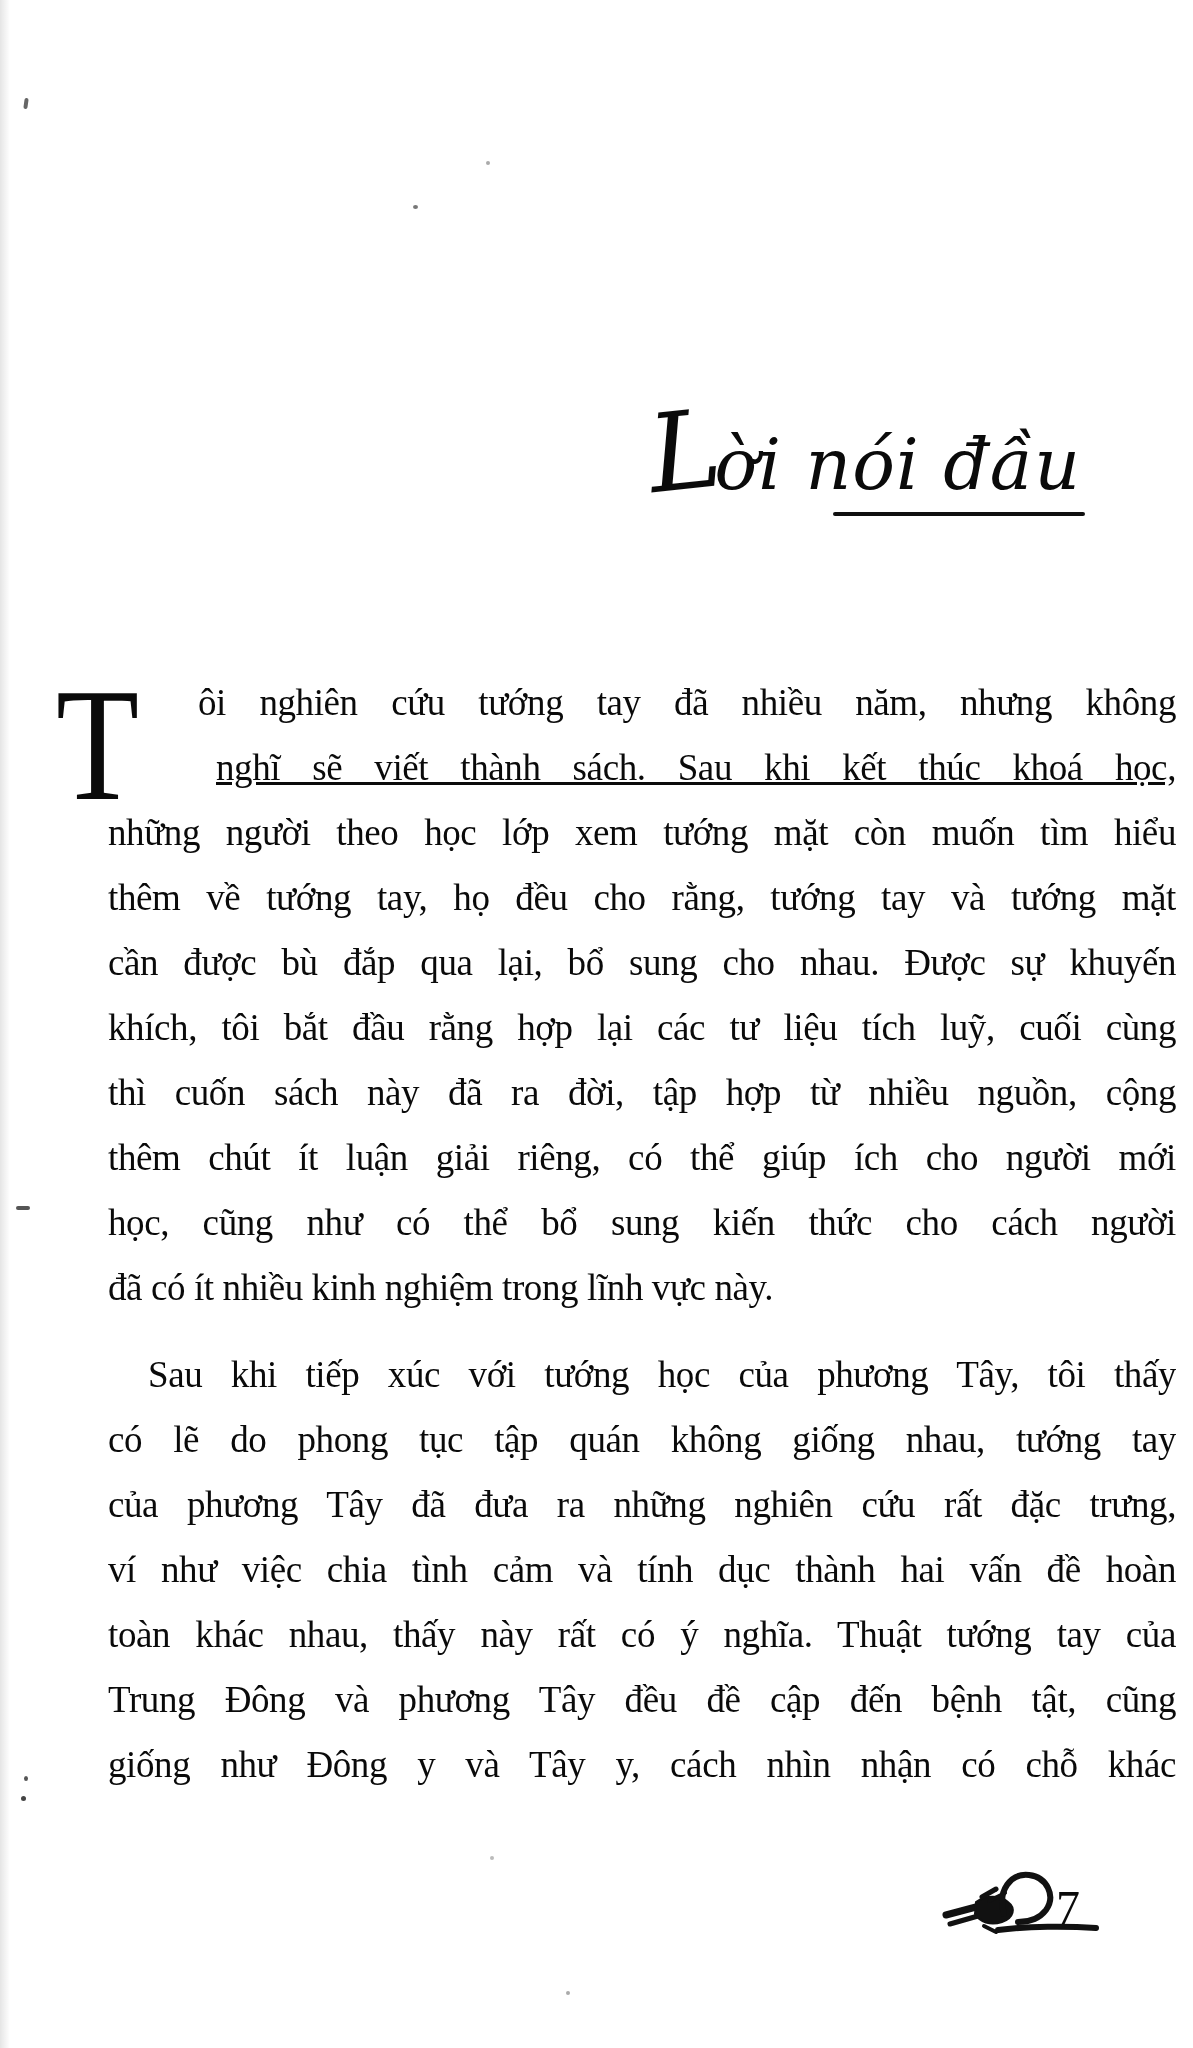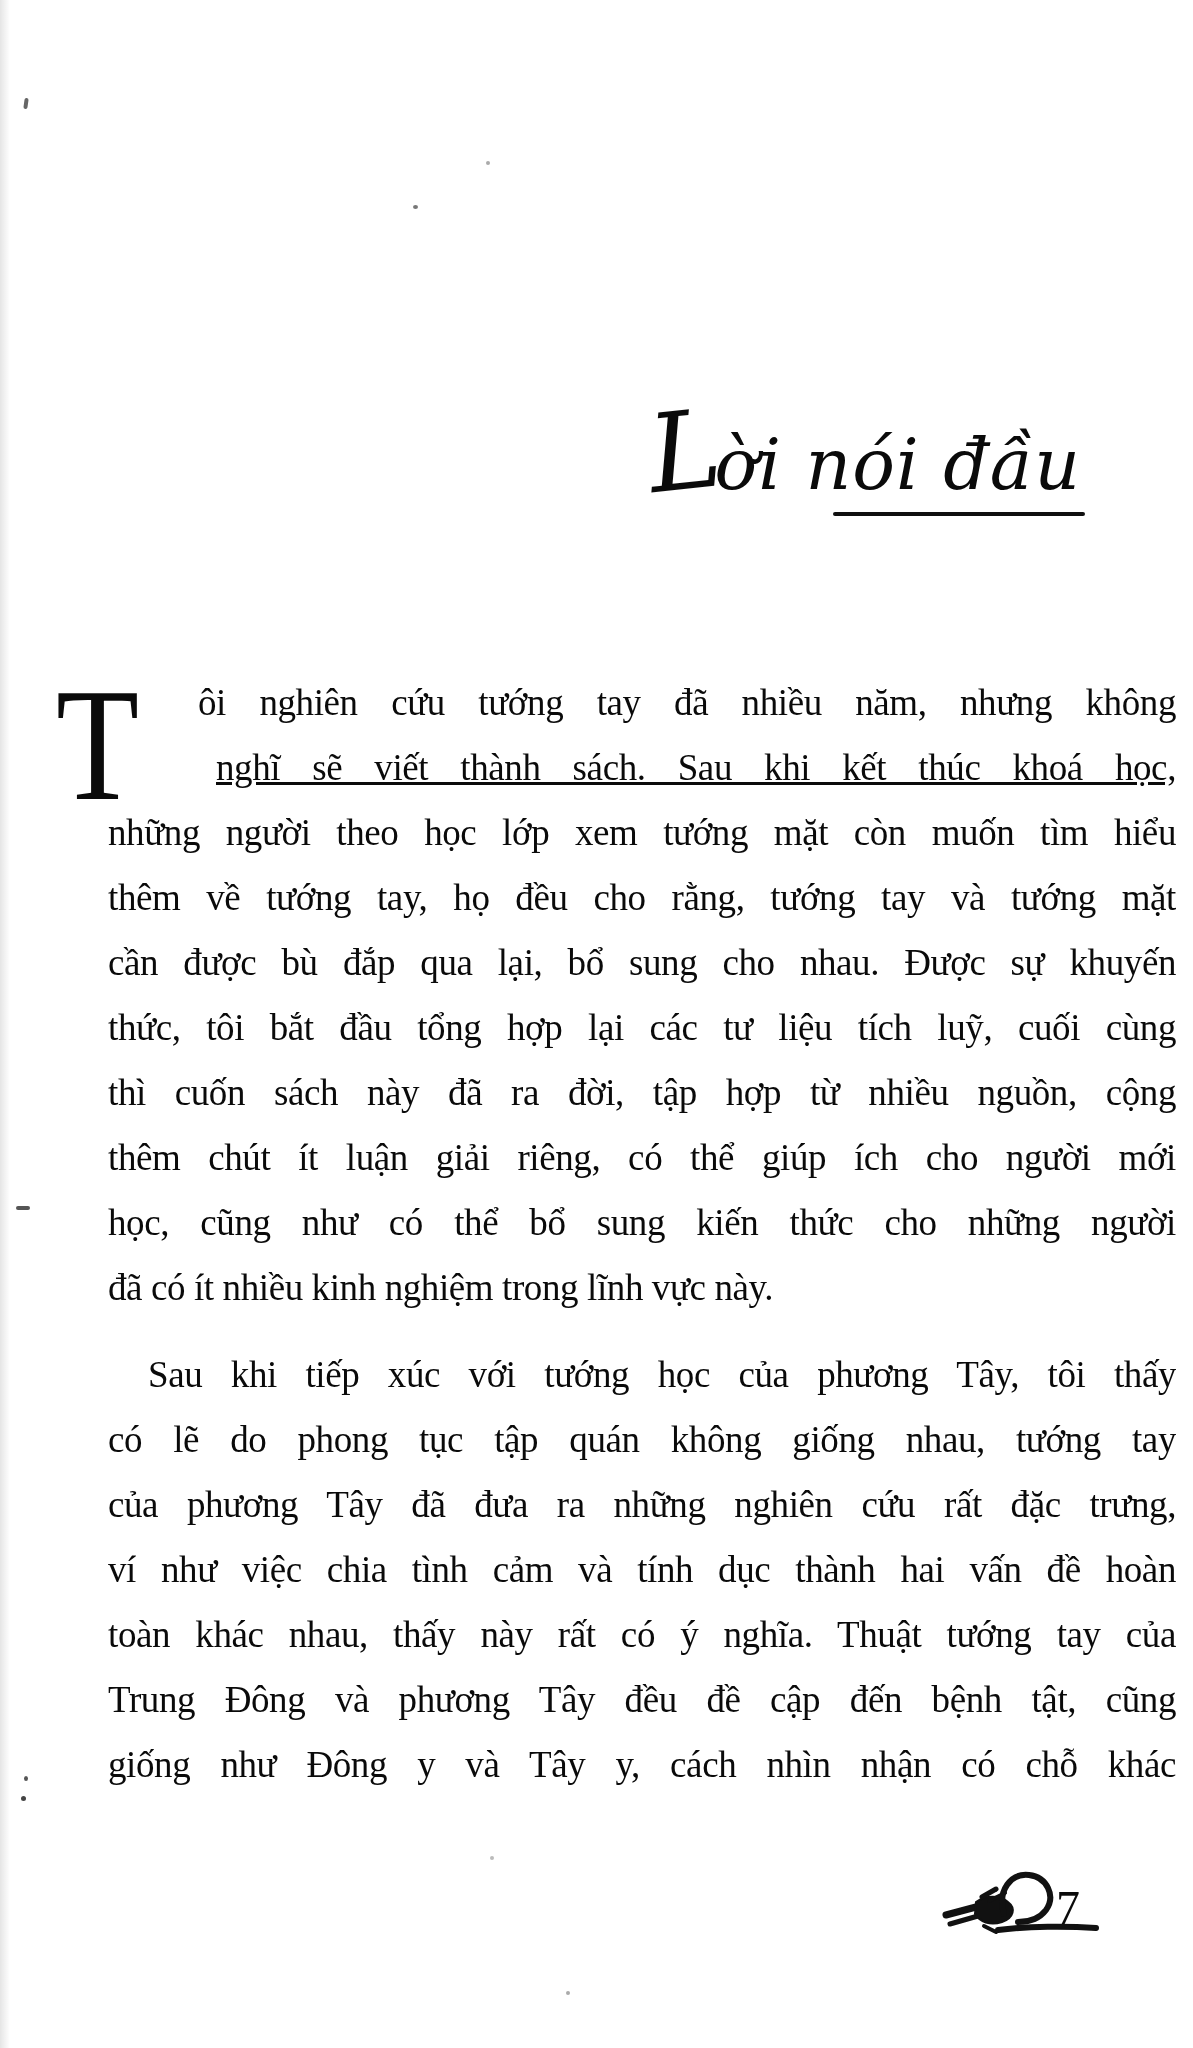--- a/index.html
+++ b/index.html
@@ -102,24 +102,24 @@
   <div class="heading-underline"></div>
 
   <div class="dropcap">T</div>
 
   <div class="bodytext para1">
     <div class="line indent-dropcap-1">ôi nghiên cứu tướng tay đã nhiều năm, nhưng không</div>
     <div class="line indent-dropcap-2">nghĩ sẽ viết thành sách. Sau khi kết thúc khoá học,</div>
     <div class="line">những người theo học lớp xem tướng mặt còn muốn tìm hiểu</div>
     <div class="line">thêm về tướng tay, họ đều cho rằng, tướng tay và tướng mặt</div>
     <div class="line">cần được bù đắp qua lại, bổ sung cho nhau. Được sự khuyến</div>
-    <div class="line">thức, tôi bắt đầu tổng hợp lại các tư liệu tích luỹ, cuối cùng</div>
+    <div class="line">khích, tôi bắt đầu rằng hợp lại các tư liệu tích luỹ, cuối cùng</div>
     <div class="line">thì cuốn sách này đã ra đời, tập hợp từ nhiều nguồn, cộng</div>
     <div class="line">thêm chút ít luận giải riêng, có thể giúp ích cho người mới</div>
-    <div class="line">học, cũng như có thể bổ sung kiến thức cho những người</div>
+    <div class="line">học, cũng như có thể bổ sung kiến thức cho cách người</div>
     <div class="line last">đã có ít nhiều kinh nghiệm trong lĩnh vực này.</div>
   </div>
 
   <div class="bodytext para2">
     <div class="line indent-first">Sau khi tiếp xúc với tướng học của phương Tây, tôi thấy</div>
     <div class="line">có lẽ do phong tục tập quán không giống nhau, tướng tay</div>
     <div class="line">của phương Tây đã đưa ra những nghiên cứu rất đặc trưng,</div>
     <div class="line">ví như việc chia tình cảm và tính dục thành hai vấn đề hoàn</div>
     <div class="line">toàn khác nhau, thấy này rất có ý nghĩa. Thuật tướng tay của</div>
     <div class="line">Trung Đông và phương Tây đều đề cập đến bệnh tật, cũng</div>

